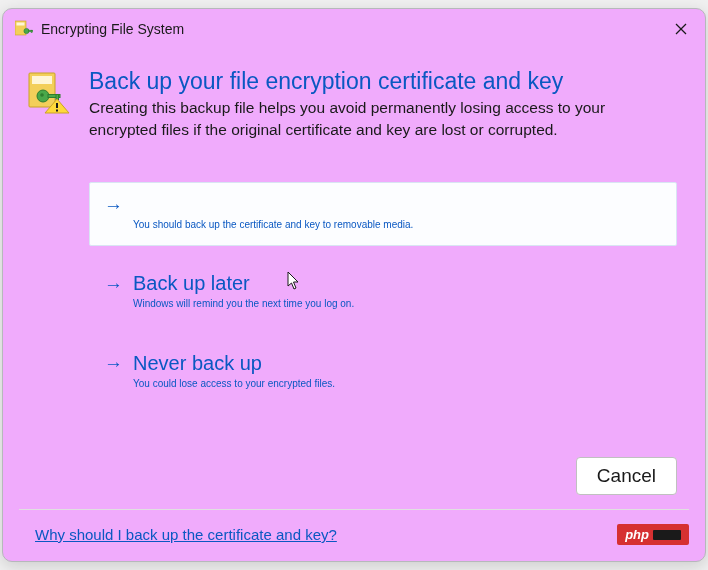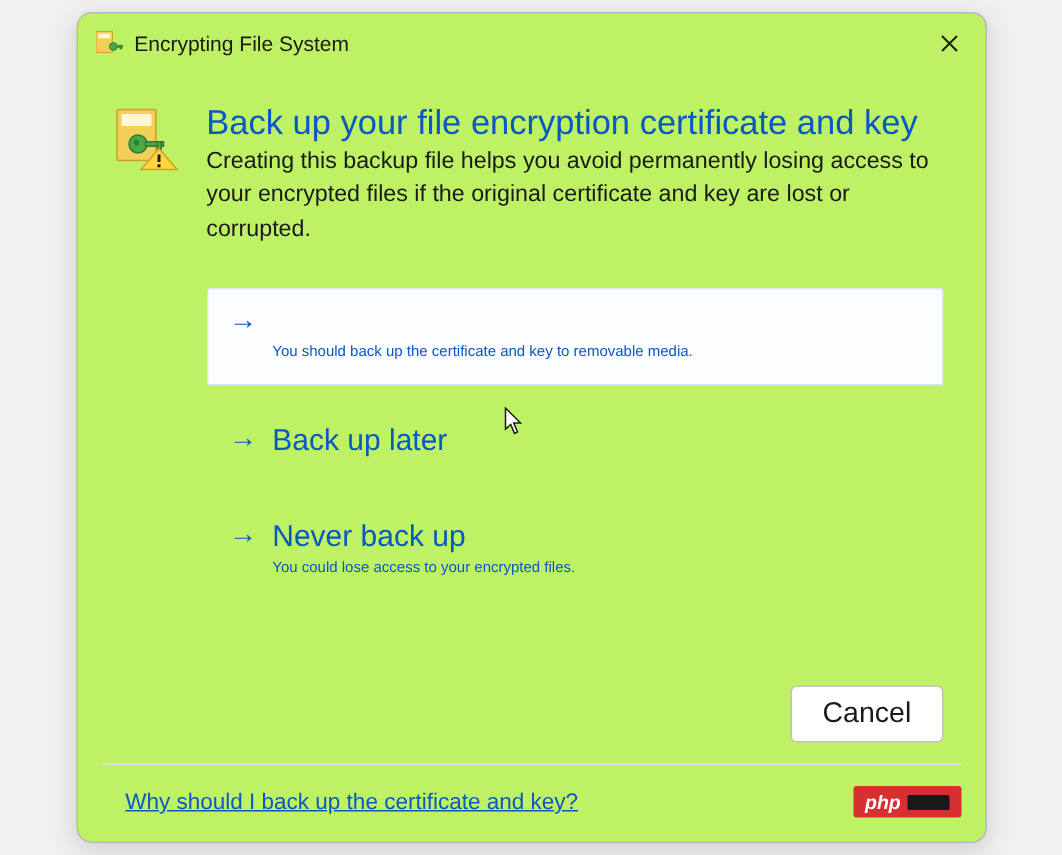--- a/index.html
+++ b/index.html
@@ -6,23 +6,23 @@
     body {
       width: 708px;
       height: 570px;
       font-family: "Segoe UI", Tahoma, sans-serif;
       background: #f0f0f0;
       display: flex;
       align-items: center;
       justify-content: center;
     }
     .dialog {
-      width: 607px;
+      width: 704px;
       height: 554px;
-      background: #bef264;
+      background: #f0abfc;
       border: 1px solid #b6b8bb;
       border-radius: 10px;
       box-shadow: 0 4px 16px rgba(0,0,0,0.15);
       display: flex;
       flex-direction: column;
       overflow: hidden;
       position: relative;
     }
     .titlebar {
       height: 40px;
@@ -73,21 +73,21 @@
       font-size: 23px;
       font-weight: 400;
       color: #0a58c2;
       margin-bottom: 0;
       line-height: 1.3;
     }
     .description {
       font-size: 15.5px;
       color: #1a1a1a;
       line-height: 1.45;
-      margin-bottom: 28px;
+      margin-bottom: 40px;
     }
     .option {
       padding: 10px 14px 14px 14px;
       margin-bottom: 14px;
       border: 1px solid transparent;
       border-radius: 2px;
       cursor: pointer;
     }
     .option.hovered {
       border: 1px solid #d9e5f3;
@@ -219,20 +219,21 @@
           <span class="option-arrow">→</span>
         </div>
         <div class="option-desc">You should back up the certificate and key to removable media.</div>
       </div>
 
       <div class="option">
         <div class="option-title">
           <span class="option-arrow">→</span>
           <span>Back up later</span>
         </div>
+        <div class="option-desc">Windows will remind you the next time you log on.</div>
       </div>
 
       <div class="option">
         <div class="option-title">
           <span class="option-arrow">→</span>
           <span>Never back up</span>
         </div>
         <div class="option-desc">You could lose access to your encrypted files.</div>
       </div>
 

